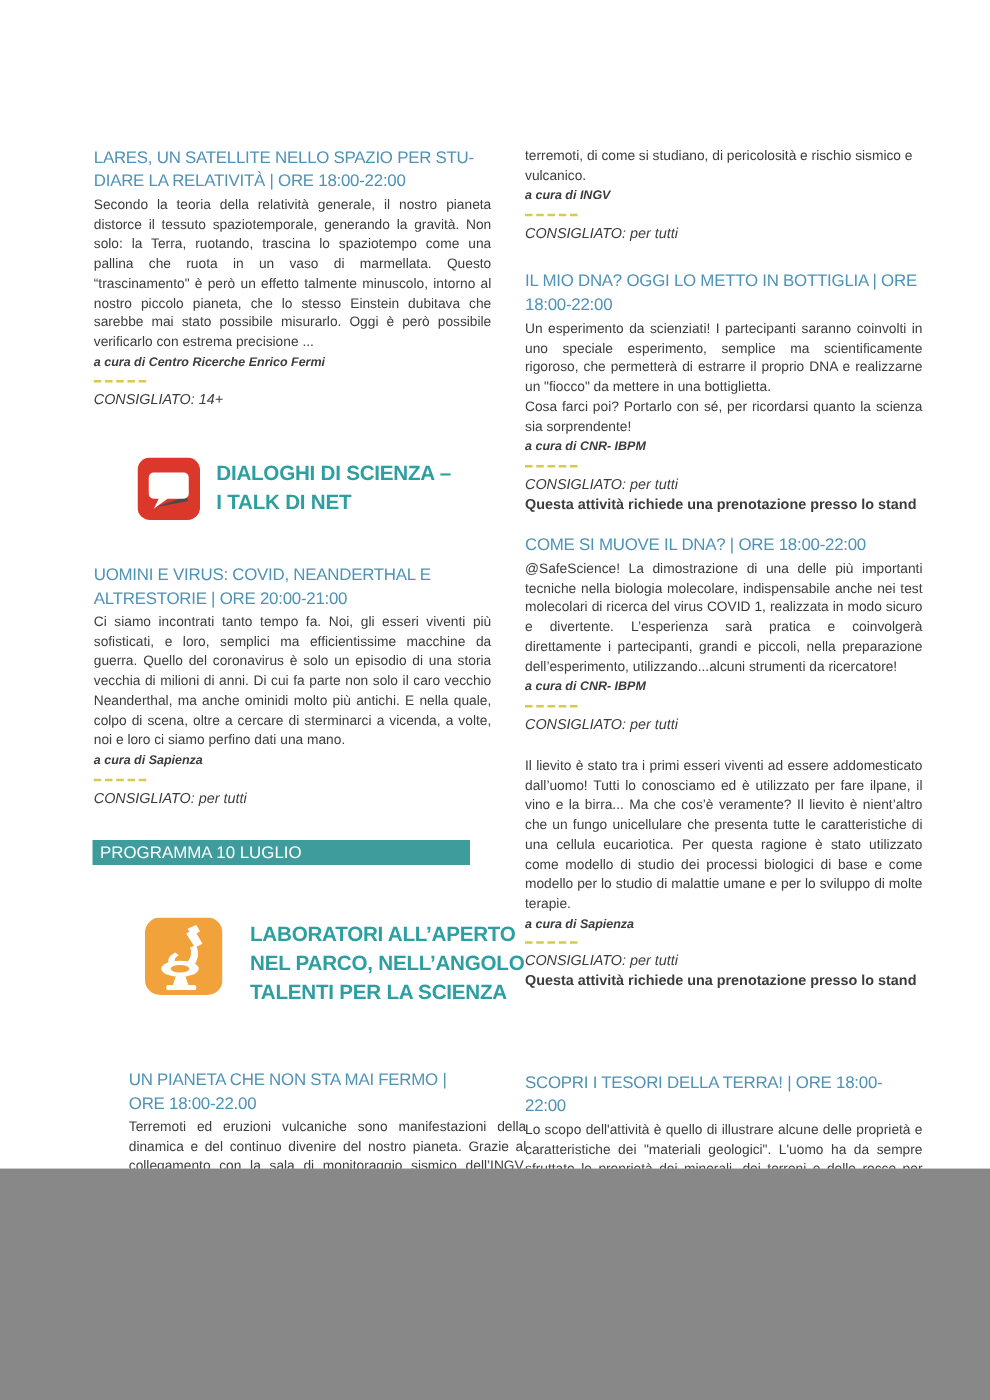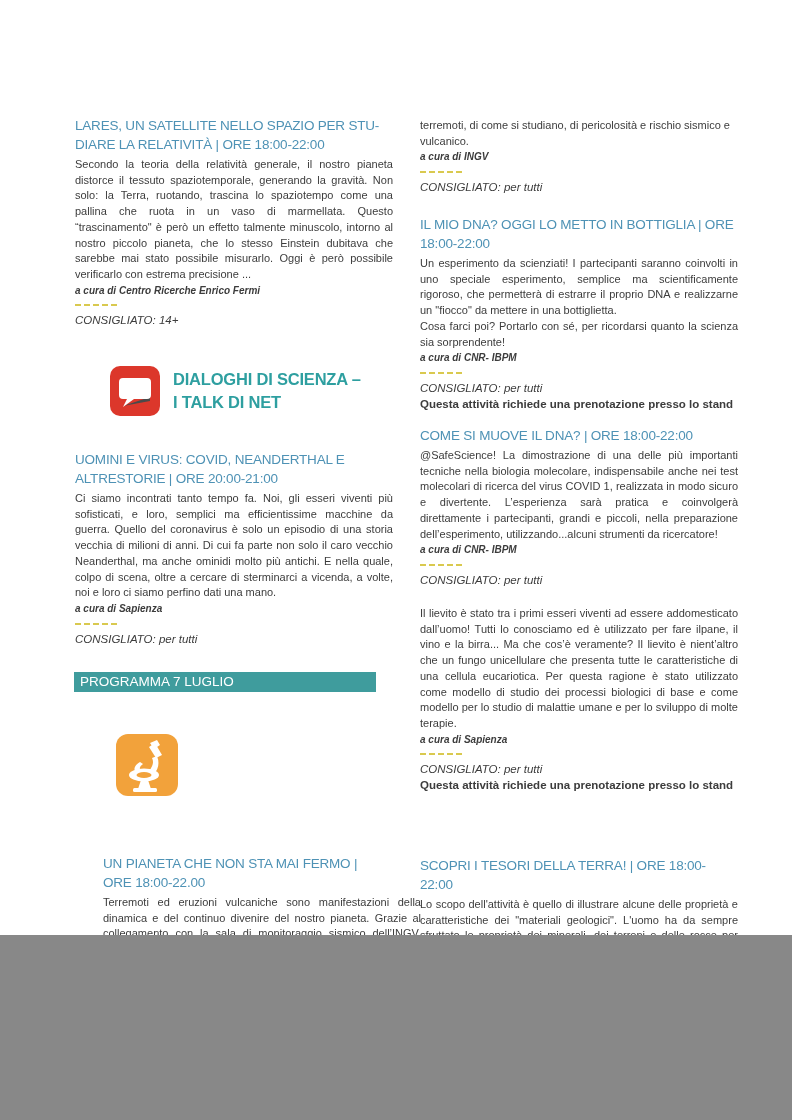--- a/index.html
+++ b/index.html
@@ -52,38 +52,41 @@
 
   <div class="section" style="left:75px;top:450px;">
     <h3 class="event-title">UOMINI E VIRUS: COVID, NEANDERTHAL E
 ALTRESTORIE | ORE 20:00-21:00</h3>
     <p class="body-text">Ci siamo incontrati tanto tempo fa. Noi, gli esseri viventi più sofisticati, e loro, semplici ma efficientissime macchine da guerra. Quello del coronavirus è solo un episodio di una storia vecchia di milioni di anni. Di cui fa parte non solo il caro vecchio Neanderthal, ma anche ominidi molto più antichi. E nella quale, colpo di scena, oltre a cercare di sterminarci a vicenda, a volte, noi e loro ci siamo perfino dati una mano.</p>
     <p class="curator">a cura di Sapienza</p>
     <div class="divider"></div>
     <p class="recommended">CONSIGLIATO: per tutti</p>
   </div>
 
-  <div class="banner">PROGRAMMA 7 LUGLIO</div>
+  <div class="banner">PROGRAMMA 10 LUGLIO</div>
 
   <div class="feature" style="left:84px;top:734px;width:310px;">
     <span class="icon-tile">
       <svg width="62" height="62" viewBox="0 0 62 62">
         <rect x="0" y="0" width="62" height="62" rx="12" fill="#f2a23b"></rect>
         <g fill="#ffffff">
           <path d="M34 9 l7 -3 3 5 -6 4 z"></path>
           <path d="M33 13 l6 -4 7 12 -6 3 z"></path>
           <path d="M41 22 q4 10 -3 18 l-5 -3 q6 -7 3 -13 z"></path>
           <path d="M27 30 q-6 4 -1 8 l-4 3 q-8 -7 2 -13 z"></path>
           <ellipse cx="28" cy="41" rx="15" ry="6.5"></ellipse>
           <path d="M25 46 h7 l3 9 h-13 z"></path>
           <rect x="17" y="54" width="24" height="4" rx="1.5"></rect>
         </g>
         <ellipse cx="28" cy="41" rx="7.5" ry="3" fill="#f2a23b"></ellipse>
       </svg>
     </span>
+    <h2 class="feature-title" style="margin-left:22px;padding-top:3px;">LABORATORI ALL’APERTO
+NEL PARCO, NELL’ANGOLO
+TALENTI PER LA SCIENZA</h2>
   </div>
 
   <div class="section" style="left:75px;top:854px;margin-left:28px;">
     <h3 class="event-title">UN PIANETA CHE NON STA MAI FERMO |
 ORE 18:00-22.00</h3>
     <p class="body-text">Terremoti ed eruzioni vulcaniche sono manifestazioni della dinamica e del continuo divenire del nostro pianeta. Grazie al collegamento con la sala di monitoraggio sismico dell’INGV, presidiata H24 365 giorni l’anno, i visitatori potranno osservare la situazione della sismicità in Italia. Saltando vicino a una stazione sismica potranno anche sperimentare il segnale del proprio 'terremoto'. Si parlerà delle principali caratteristiche dei</p>
   </div>
 
   <div class="section" style="left:420px;top:118px;">
     <p class="body-text" style="text-align:left;">terremoti, di come si studiano, di pericolosità e rischio sismico e vulcanico.</p>

